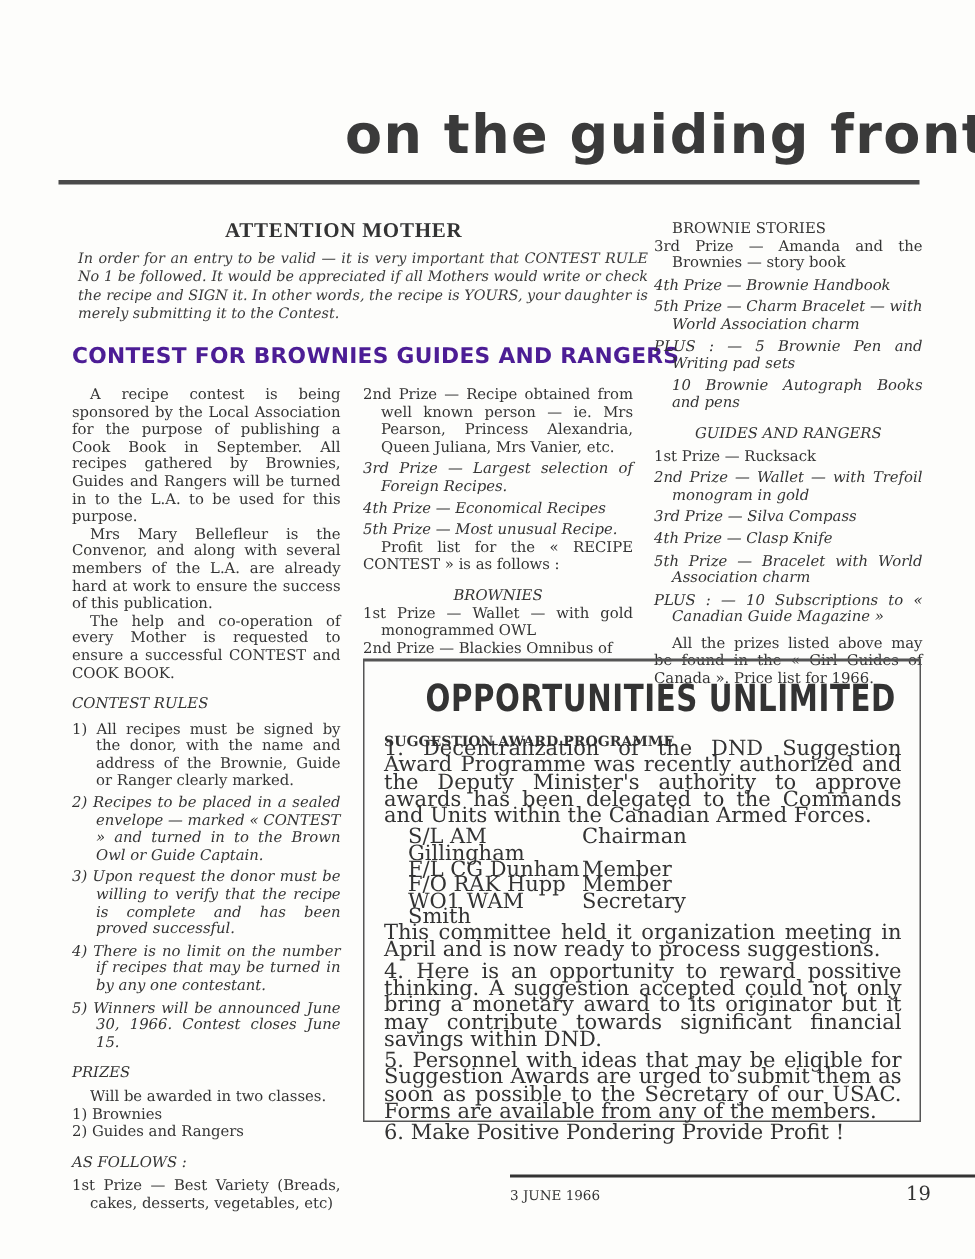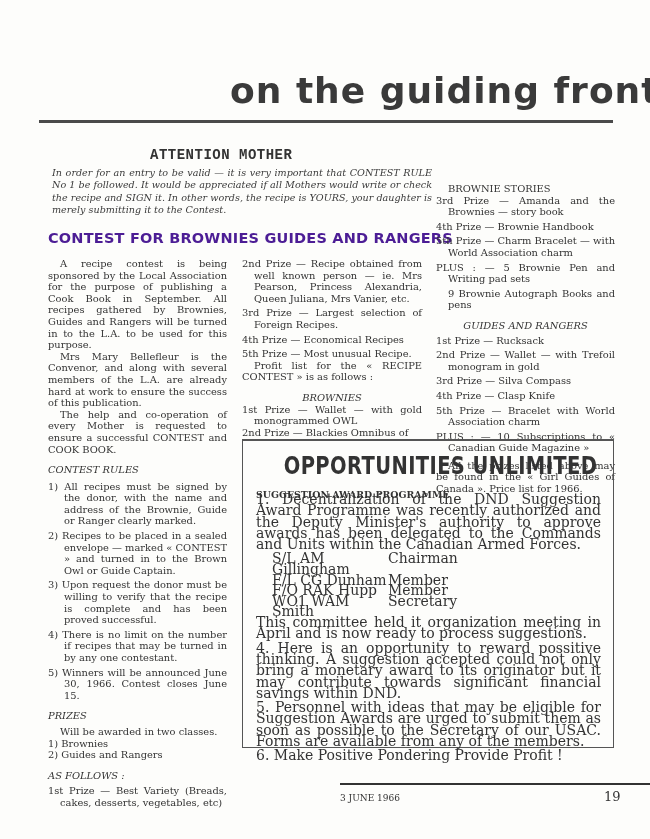--- a/index.html
+++ b/index.html
@@ -2,37 +2,37 @@
 <html><head>
 <meta charset="utf-8">
 <style>
   html, body { margin:0; padding:0; }
   body { width:650px; height:839px; background:#fdfdfb; position:relative; overflow:hidden;
          font-family:"DejaVu Serif", "Liberation Serif", serif; color:#2a2a2a; }
   .abs { position:absolute; }
   #masthead { left:230px; top:70px; font-family:"DejaVu Sans", "Liberation Sans", sans-serif;
               font-weight:bold; font-size:36px; letter-spacing:1px; color:#3a3a3a; white-space:nowrap; }
   #masthead-rule { left:39px; top:120px; width:574px; height:3px; background:#4a4a4a; }
-  #attn-title { left:150px; top:147px; font-family:Liberation Mono, monospace; font-weight:bold;
+  #attn-title { left:150px; top:147px; font-family:Liberation Serif, serif; font-weight:bold;
                 font-size:14px; letter-spacing:0.5px; color:#333; }
   #attn-text { left:52px; top:167px; width:380px; font-style:italic; font-size:9.6px; line-height:12.4px;
                text-align:justify; color:#3a3a3a; }
   #contest-title { left:48px; top:230px; font-family:"DejaVu Sans","Liberation Sans",sans-serif; font-weight:bold;
                    font-size:14.5px; letter-spacing:0.2px; color:#4c1d95; white-space:nowrap; }
   .col { font-size:9.9px; line-height:11.6px; color:#333; }
   .col p { margin:0; text-align:justify; }
   .indent { text-indent:12px; }
   .hang { padding-left:12px; text-indent:-12px; }
   .hang2 { padding-left:16px; text-indent:-16px; }
   .it { font-style:italic; }
   .ctr { text-align:center !important; }
-  .gap { margin-top:3px !important; }
+  .gap { margin-top:3px !important;font-style:italic; }
   #col1 { left:48px; top:258px; width:179px; }
   #col2 { left:242px; top:258px; width:180px; }
-  #col3 { left:436px; top:147px; width:179px;margin-top:36px; }
+  #col3 { left:436px; top:147px; width:179px; }
   #opp-box { left:242px; top:439px; width:370px; height:306px; border:1.5px solid #555; border-top-width:2px; }
   #opp-title { position:absolute; left:0; right:0; top:10px; text-align:center;
                font-family:"DejaVu Sans","Liberation Sans",sans-serif; font-weight:bold; font-size:25px;
                transform:scaleX(0.78); transform-origin:center; color:#333; letter-spacing:0.5px; white-space:nowrap; }
   #opp-sub { position:absolute; left:13px; top:48px; font-weight:bold; font-size:9.4px; color:#333; }
   #opp-body { position:absolute; left:13px; top:53px; width:345px; font-size:14px; line-height:11.3px; color:#333; }
   #opp-body p { margin:0 0 3px 0; text-align:justify; }
   .cm { display:flex; padding-left:16px; line-height:10.6px; }
   .cm .n { width:116px; }
   #footer-rule { left:340px; top:783px; width:310px; height:2px; background:#333; }
@@ -78,21 +78,21 @@
   <p class="hang">1st Prize — Wallet — with gold monogrammed OWL</p>
   <p class="hang" id="bp1">2nd Prize — Blackies Omnibus of</p>
 </div>
 
 <div class="abs col" id="col3">
   <p style="padding-left:12px;" id="bp1c">BROWNIE STORIES</p>
   <p class="hang">3rd Prize — Amanda and the Brownies — story book</p>
   <p class="hang gap">4th Prize — Brownie Handbook</p>
   <p class="hang gap">5th Prize — Charm Bracelet — with World Association charm</p>
   <p class="hang gap">PLUS : — 5 Brownie Pen and Writing pad sets</p>
-  <p style="padding-left:12px;" class="gap">9 Brownie Autograph Books and pens</p>
+  <p style="padding-left:12px;" class="gap">10 Brownie Autograph Books and pens</p>
   <p class="it ctr" style="margin-top:9px;margin-bottom:3px;">GUIDES AND RANGERS</p>
   <p class="hang">1st Prize — Rucksack</p>
   <p class="hang gap">2nd Prize — Wallet — with Trefoil monogram in gold</p>
   <p class="hang gap">3rd Prize — Silva Compass</p>
   <p class="hang gap">4th Prize — Clasp Knife</p>
   <p class="hang gap">5th Prize — Bracelet with World Association charm</p>
   <p class="hang gap">PLUS : — 10 Subscriptions to « Canadian Guide Magazine »</p>
   <p class="indent" style="margin-top:6px;">All the prizes listed above may be found in the « Girl Guides of Canada ». Price list for 1966.</p>
 </div>
 

